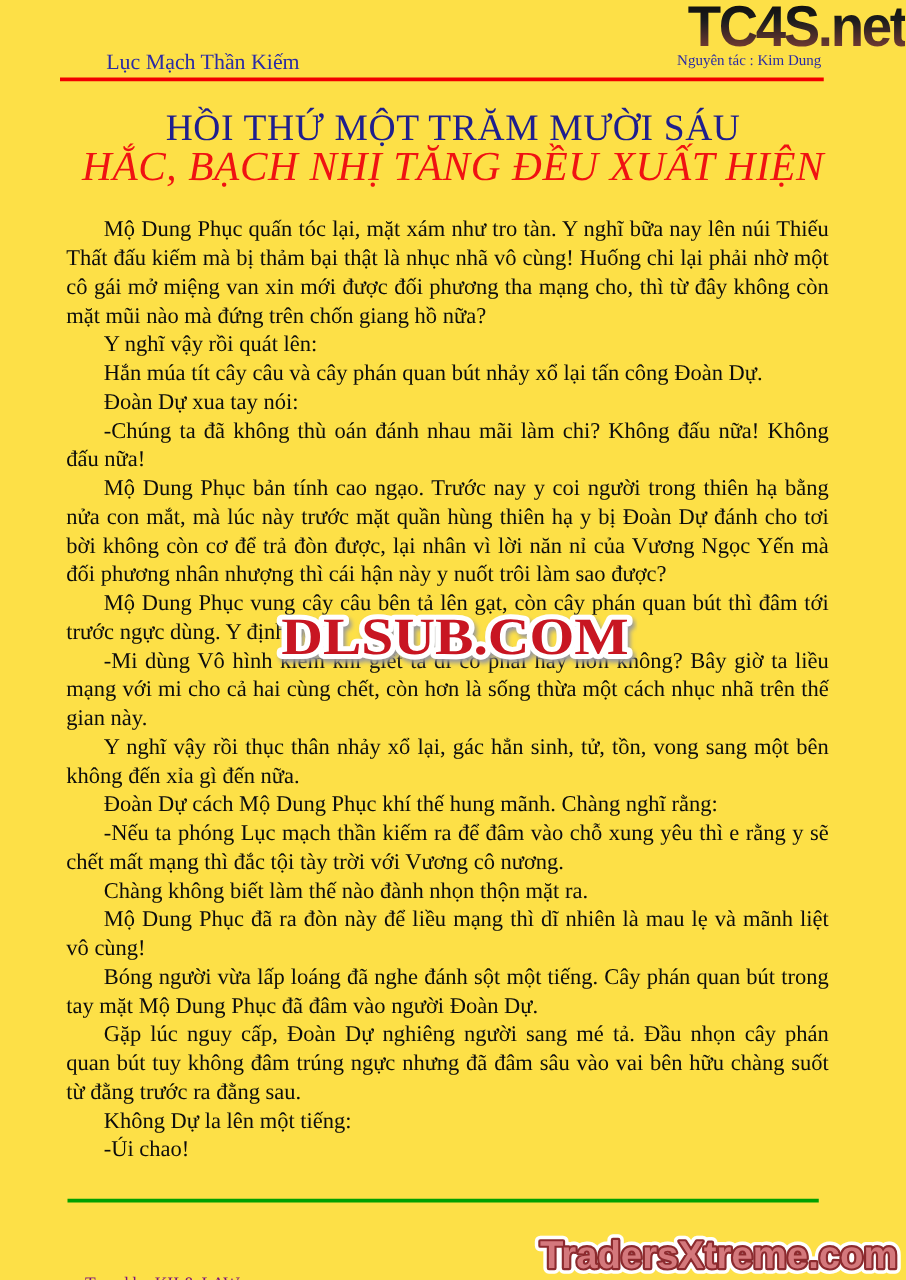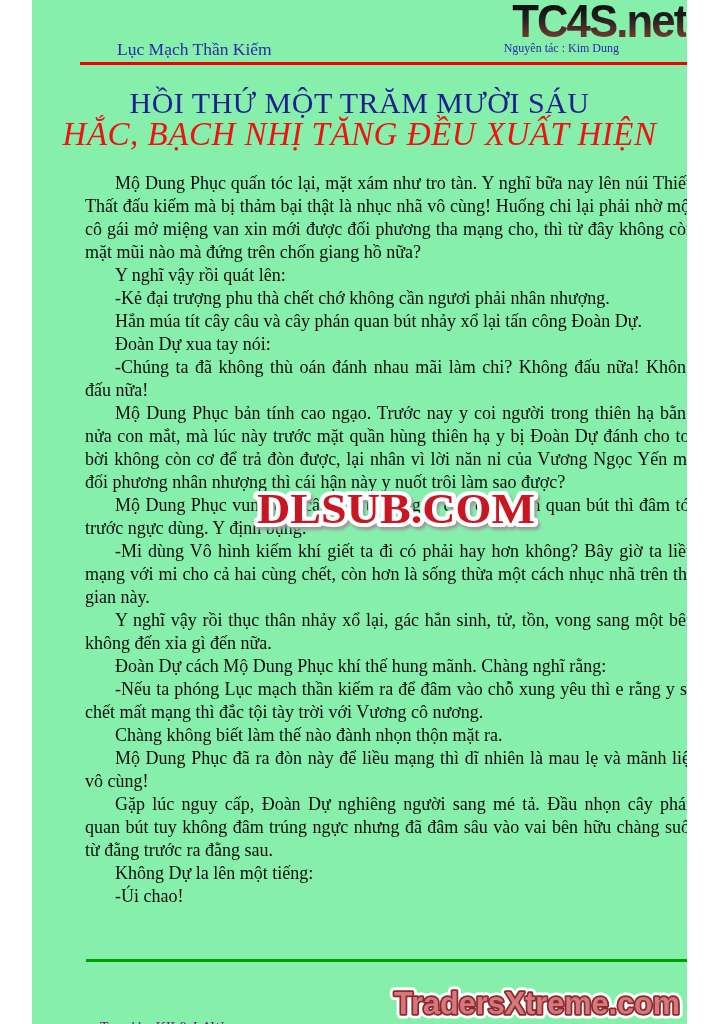--- a/index.html
+++ b/index.html
@@ -1,18 +1,18 @@
 <!DOCTYPE html>
 <html style="--header-blue: #2b2ba6; --title-blue: #1f1f8e; --title-red: #f01212; --rule-red: #f20000; --rule-green: #00a000; --footer-purple: #7d117d; --watermark-red: #c81420; --traders-pink: #d4787c; --traders-outline: #8c2a2e;"><head>
 <meta charset="utf-8">
 <style>
   html,body{margin:0;padding:0;background:#fff;}
   .page{
-    position:relative;width:655px;height:1024px;background:#86efac;overflow:hidden;
-    font-family:"Liberation Serif",serif;color:#0c0c0c;margin-left:32px;
+    position:relative;width:725px;height:1024px;background:#fde047;overflow:hidden;
+    font-family:"Liberation Serif",serif;color:#0c0c0c;
   }
   .abs{position:absolute;}
   
   .hdr-left{left:85px;top:39px;font-size:17.5px;color:var(--header-blue);}
   .hdr-right{right:68px;top:41px;font-size:12px;color:var(--header-blue);}
   .tc4s{
     right:1px;top:-6px;font-family:"Liberation Sans",sans-serif;font-weight:bold;
     font-size:46px;letter-spacing:-2px;transform:scaleX(.95);transform-origin:right top;
     background:linear-gradient(180deg,#0a0a0a 8%,#1d1d1d 42%,#6e3a32 80%,#9c5c50 100%);
     -webkit-background-clip:text;background-clip:text;color:transparent;
@@ -41,32 +41,32 @@
   <div class="abs hdr-right">Nguyên tác : Kim Dung</div>
   <div class="abs tc4s">TC4S.net</div>
   <div class="abs rule-red"></div>
 
   <div class="abs title1">HỒI THỨ MỘT TRĂM MƯỜI SÁU</div>
   <div class="abs title2">HẮC, BẠCH NHỊ TĂNG ĐỀU XUẤT HIỆN</div>
 
   <div class="abs body-text">
       <p>Mộ Dung Phục quấn tóc lại, mặt xám như tro tàn. Y nghĩ bữa nay lên núi Thiếu Thất đấu kiếm mà bị thảm bại thật là nhục nhã vô cùng! Huống chi lại phải nhờ một cô gái mở miệng van xin mới được đối phương tha mạng cho, thì từ đây không còn mặt mũi nào mà đứng trên chốn giang hồ nữa?</p>
       <p>Y nghĩ vậy rồi quát lên:</p>
-      <p>-Kẻ đại trượng phu thà chết chớ không cần ngươi phải nhân nhượng.</p>
       <p>Hắn múa tít cây câu và cây phán quan bút nhảy xổ lại tấn công Đoàn Dự.</p>
       <p>Đoàn Dự xua tay nói:</p>
       <p>-Chúng ta đã không thù oán đánh nhau mãi làm chi? Không đấu nữa! Không đấu nữa!</p>
       <p>Mộ Dung Phục bản tính cao ngạo. Trước nay y coi người trong thiên hạ bằng nửa con mắt, mà lúc này trước mặt quần hùng thiên hạ y bị Đoàn Dự đánh cho tơi bời không còn cơ để trả đòn được, lại nhân vì lời năn nỉ của Vương Ngọc Yến mà đối phương nhân nhượng thì cái hận này y nuốt trôi làm sao được?</p>
       <p>Mộ Dung Phục vung cây câu bên tả lên gạt, còn cây phán quan bút thì đâm tới trước ngực dùng. Y định bụng:</p>
       <p>-Mi dùng Vô hình kiếm khí giết ta đi có phải hay hơn không? Bây giờ ta liều mạng với mi cho cả hai cùng chết, còn hơn là sống thừa một cách nhục nhã trên thế gian này.</p>
       <p>Y nghĩ vậy rồi thục thân nhảy xổ lại, gác hẳn sinh, tử, tồn, vong sang một bên không đến xỉa gì đến nữa.</p>
       <p>Đoàn Dự cách Mộ Dung Phục khí thế hung mãnh. Chàng nghĩ rằng:</p>
       <p>-Nếu ta phóng Lục mạch thần kiếm ra để đâm vào chỗ xung yêu thì e rằng y sẽ chết mất mạng thì đắc tội tày trời với Vương cô nương.</p>
       <p>Chàng không biết làm thế nào đành nhọn thộn mặt ra.</p>
       <p>Mộ Dung Phục đã ra đòn này để liều mạng thì dĩ nhiên là mau lẹ và mãnh liệt vô cùng!</p>
+      <p>Bóng người vừa lấp loáng đã nghe đánh sột một tiếng. Cây phán quan bút trong tay mặt Mộ Dung Phục đã đâm vào người Đoàn Dự.</p>
       <p>Gặp lúc nguy cấp, Đoàn Dự nghiêng người sang mé tả. Đầu nhọn cây phán quan bút tuy không đâm trúng ngực nhưng đã đâm sâu vào vai bên hữu chàng suốt từ đằng trước ra đằng sau.</p>
       <p>Không Dự la lên một tiếng:</p>
       <p>-Úi chao!</p>
     </div>
 
   <svg class="abs wm" viewBox="0 0 292 52">
     <defs>
       <filter id="wmShadow" x="-20%" y="-20%" width="140%" height="140%">
         <feDropShadow dx="2" dy="3" stdDeviation="1.5" flood-color="#9a9a9a"></feDropShadow>
       </filter>

